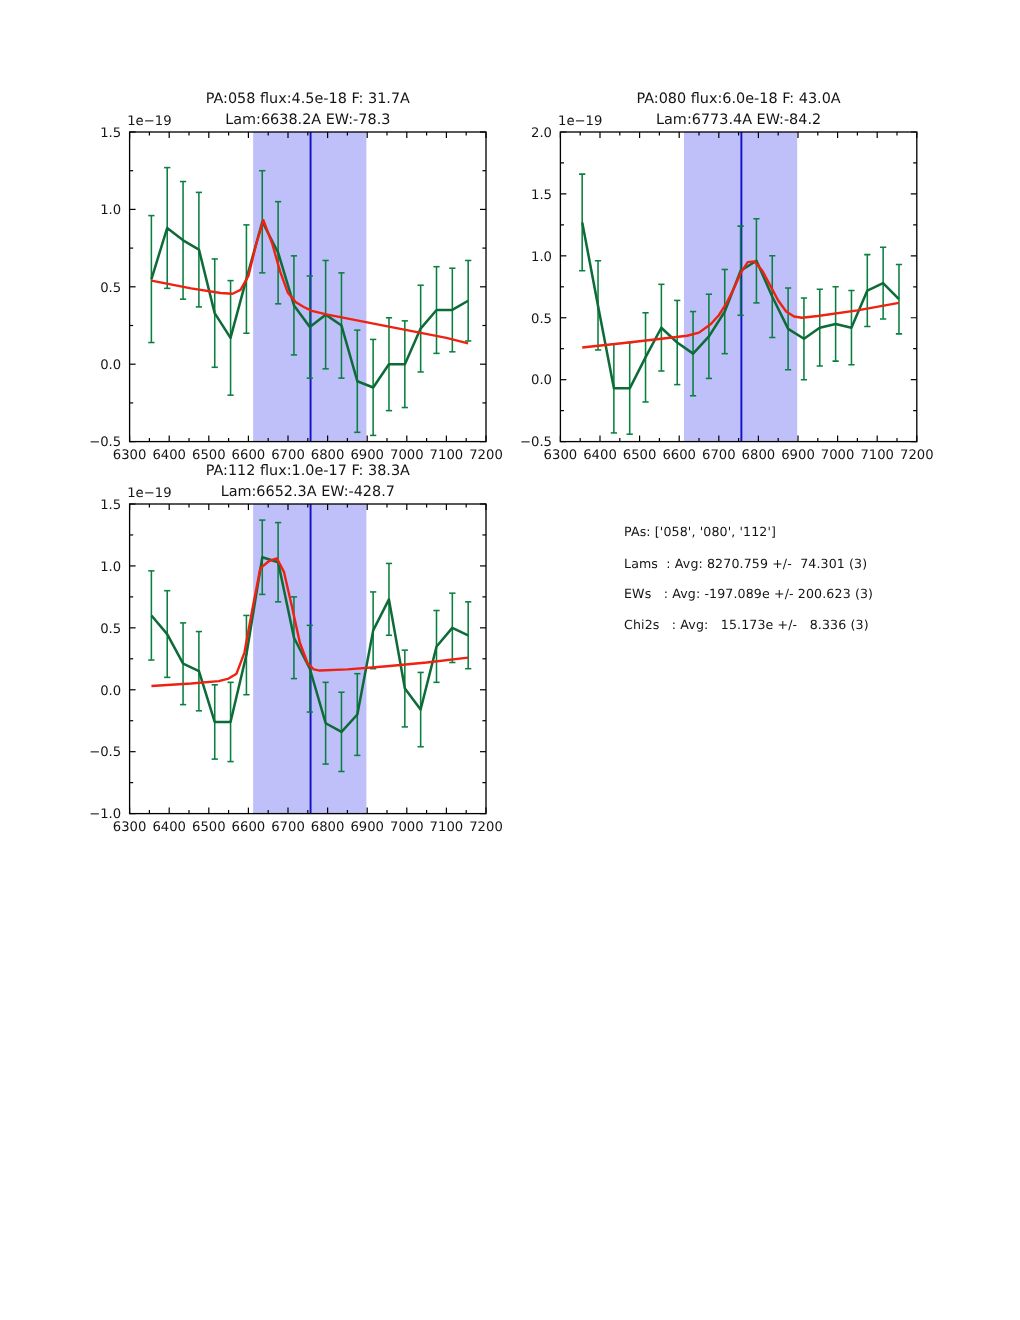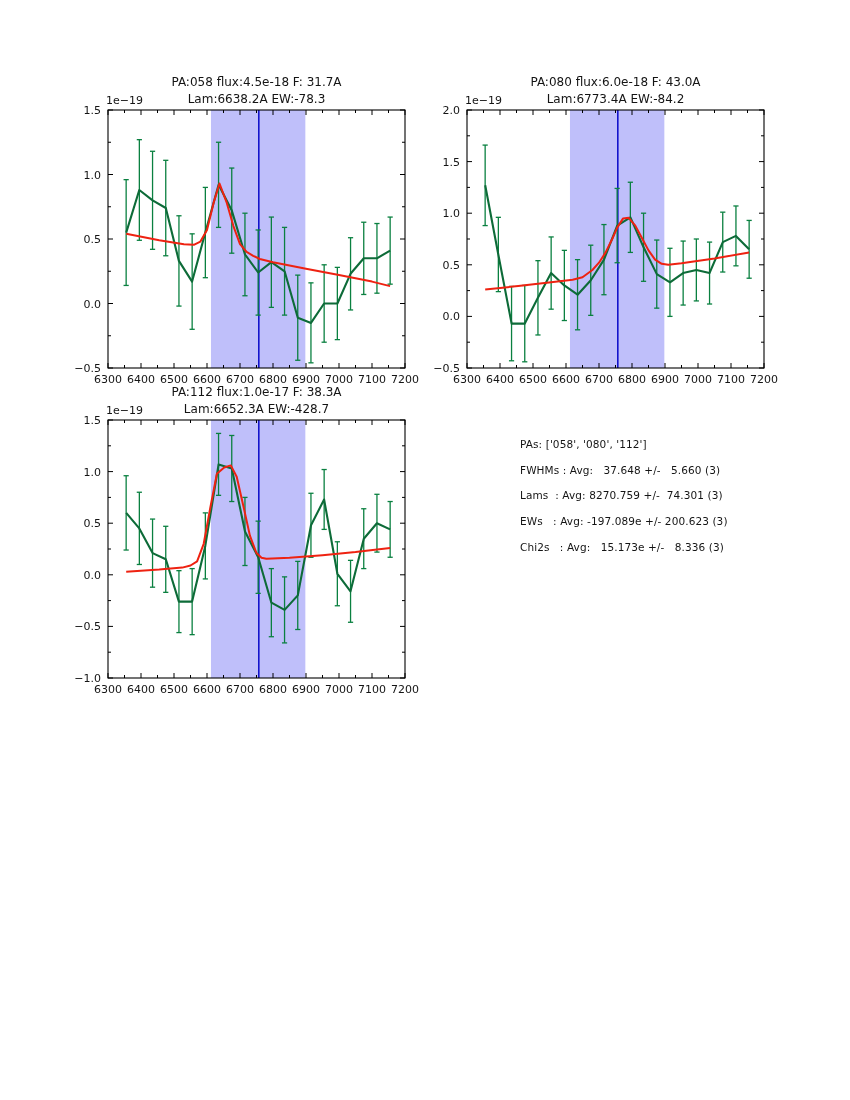--- a/index.html
+++ b/index.html
@@ -474,18 +474,17 @@
         <text x="81" y="157.2" font-size="11" text-anchor="end" font-family="&quot;DejaVu Sans&quot;,&quot;Liberation Sans&quot;,sans-serif" fill="#141414">0.5</text>
         <text x="81" y="105.6" font-size="11" text-anchor="end" font-family="&quot;DejaVu Sans&quot;,&quot;Liberation Sans&quot;,sans-serif" fill="#141414">1.0</text>
         <text x="81" y="54" font-size="11" text-anchor="end" font-family="&quot;DejaVu Sans&quot;,&quot;Liberation Sans&quot;,sans-serif" fill="#141414">1.5</text>
         <text x="236.5" y="26" font-size="12" text-anchor="middle" font-family="&quot;DejaVu Sans&quot;,&quot;Liberation Sans&quot;,sans-serif" fill="#141414">PA:112 flux:1.0e-17 F: 38.3A</text>
         <text x="236.5" y="43" font-size="12" text-anchor="middle" font-family="&quot;DejaVu Sans&quot;,&quot;Liberation Sans&quot;,sans-serif" fill="#141414">Lam:6652.3A EW:-428.7</text>
         <text x="86" y="44" font-size="11" text-anchor="start" font-family="&quot;DejaVu Sans&quot;,&quot;Liberation Sans&quot;,sans-serif" fill="#141414">1e−19</text>
       </svg>
     </div>
   <div class="stats">
     <div class="stat-line">PAs: ['058', '080', '112']</div>
-    <div class="stat-line">FWHMs : Avg:   37.648 +/-   5.660 (3)</div>
     <div class="stat-line">Lams  : Avg: 8270.759 +/-  74.301 (3)</div>
     <div class="stat-line">EWs   : Avg: -197.089e +/- 200.623 (3)</div>
     <div class="stat-line">Chi2s   : Avg:   15.173e +/-   8.336 (3)</div>
   </div>
 </div>
 
 </body></html>

